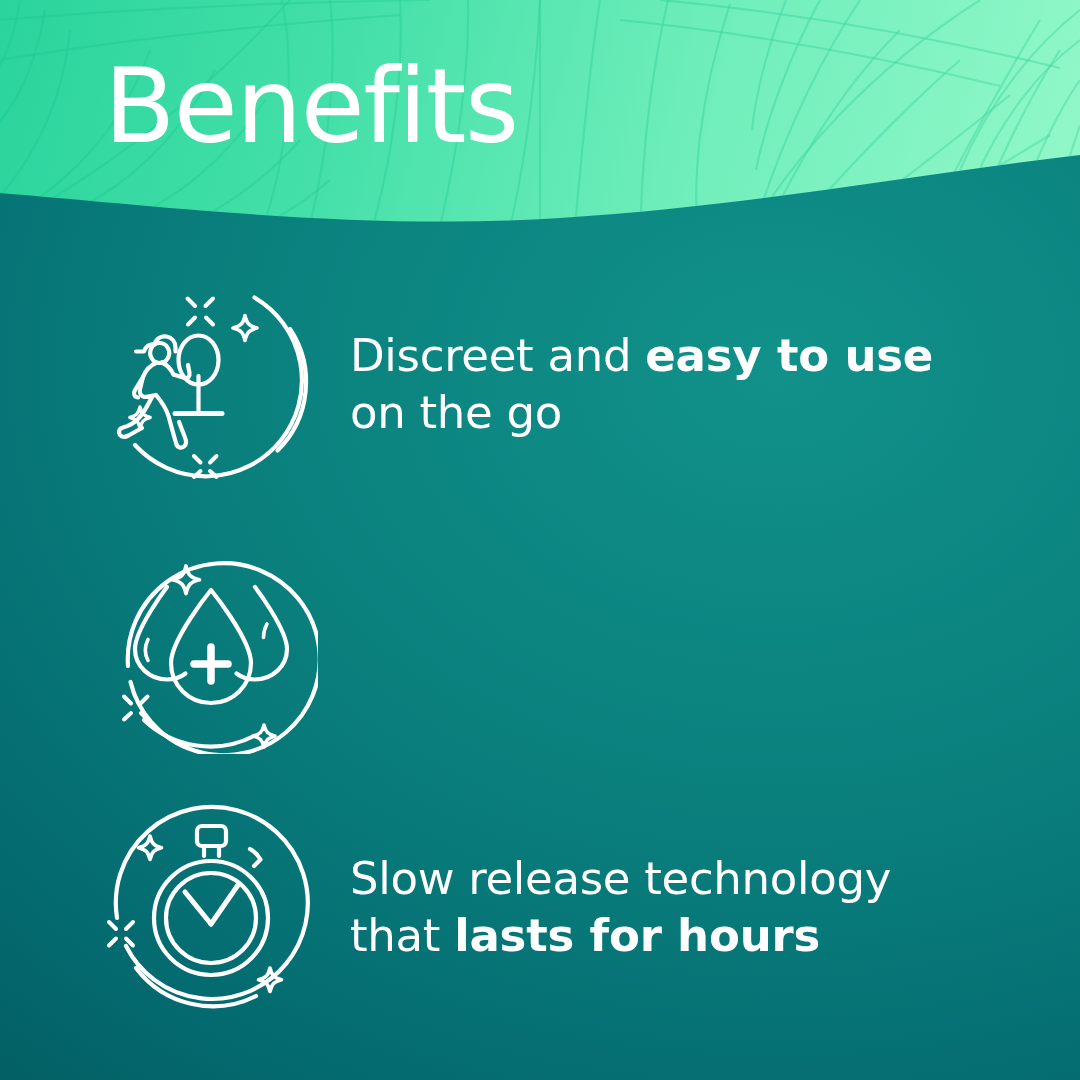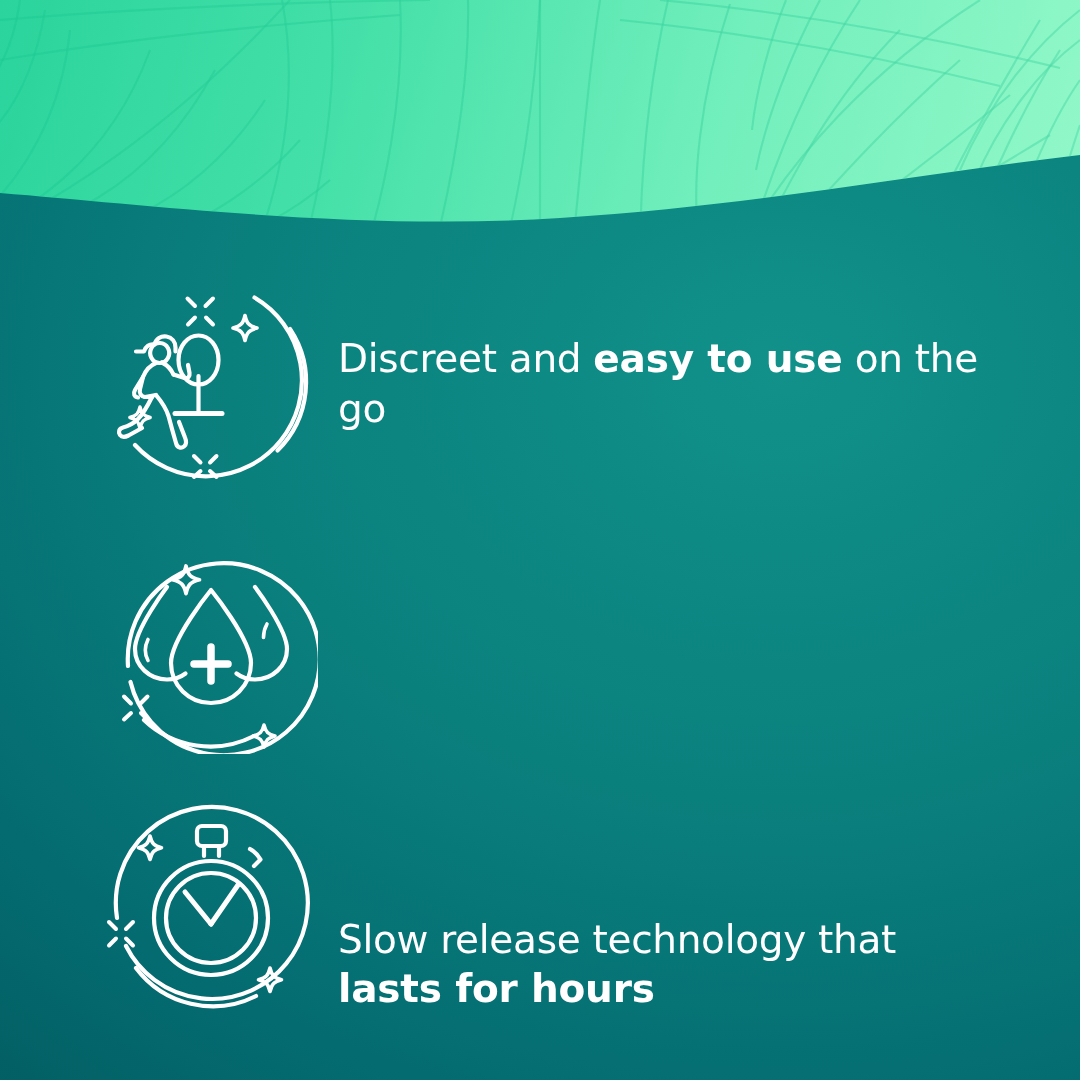--- a/index.html
+++ b/index.html
@@ -52,34 +52,34 @@
   
   .row{
     position:absolute;
     left:104px;
     width:880px;
     display:flex;
     align-items:center;
   }
   #row0{ top:277px; }
   #row1{ top:540px; }
-  #row2{ top:800px;align-items:flex-end; }
+  #row2{ top:800px; }
 
   .iconwrap{
     width:214px; height:214px;
     flex:0 0 214px;
     position:relative;
   }
   .iconwrap svg{ display:block; width:214px; height:214px; }
   .iconwrap svg *{ vector-effect:non-scaling-stroke; }
 
   .copy{
-    margin-left:20px;
+    margin-left:32px;
     color:#ffffff;
-    font-size:39px;
+    font-size:45px;
     line-height:1.27;
     letter-spacing:-0.3px;
     font-weight:400;
     max-width:640px;
   }
   .copy b{ font-weight:700; letter-spacing:-0.2px; }
 </style>
 </head>
 <body>
 
@@ -127,20 +127,21 @@
         <path d="M1080,10 C1035,45 990,100 960,170"></path>
 
         <path d="M0,60 C120,40 260,25 400,15" stroke-width="1.6" opacity=".35"></path>
         <path d="M0,20 C140,8 300,2 430,0" stroke-width="1.6" opacity=".3"></path>
         <path d="M620,20 C740,32 860,52 1000,86" stroke-width="1.6" opacity=".3"></path>
         <path d="M660,0 C790,12 920,34 1060,68" stroke-width="1.6" opacity=".28"></path>
       </g>
     </svg>
   </div>
 
+  <div id="title">Benefits</div>
 
   <div class="row" id="row0">
     <div class="iconwrap">
       <svg viewBox="0 0 214 214" fill="none" stroke="#ffffff" stroke-width="4.2" stroke-linecap="round" stroke-linejoin="round">
 
         <path d="M150.5,20.5 A96,96 0 1,1 31,168"></path>
         <path d="M186,52 A96,96 0 0,1 173.5,173.5"></path>
 
         <g stroke-width="4">
           <path d="M83.5,21.5 L91,29"></path>

